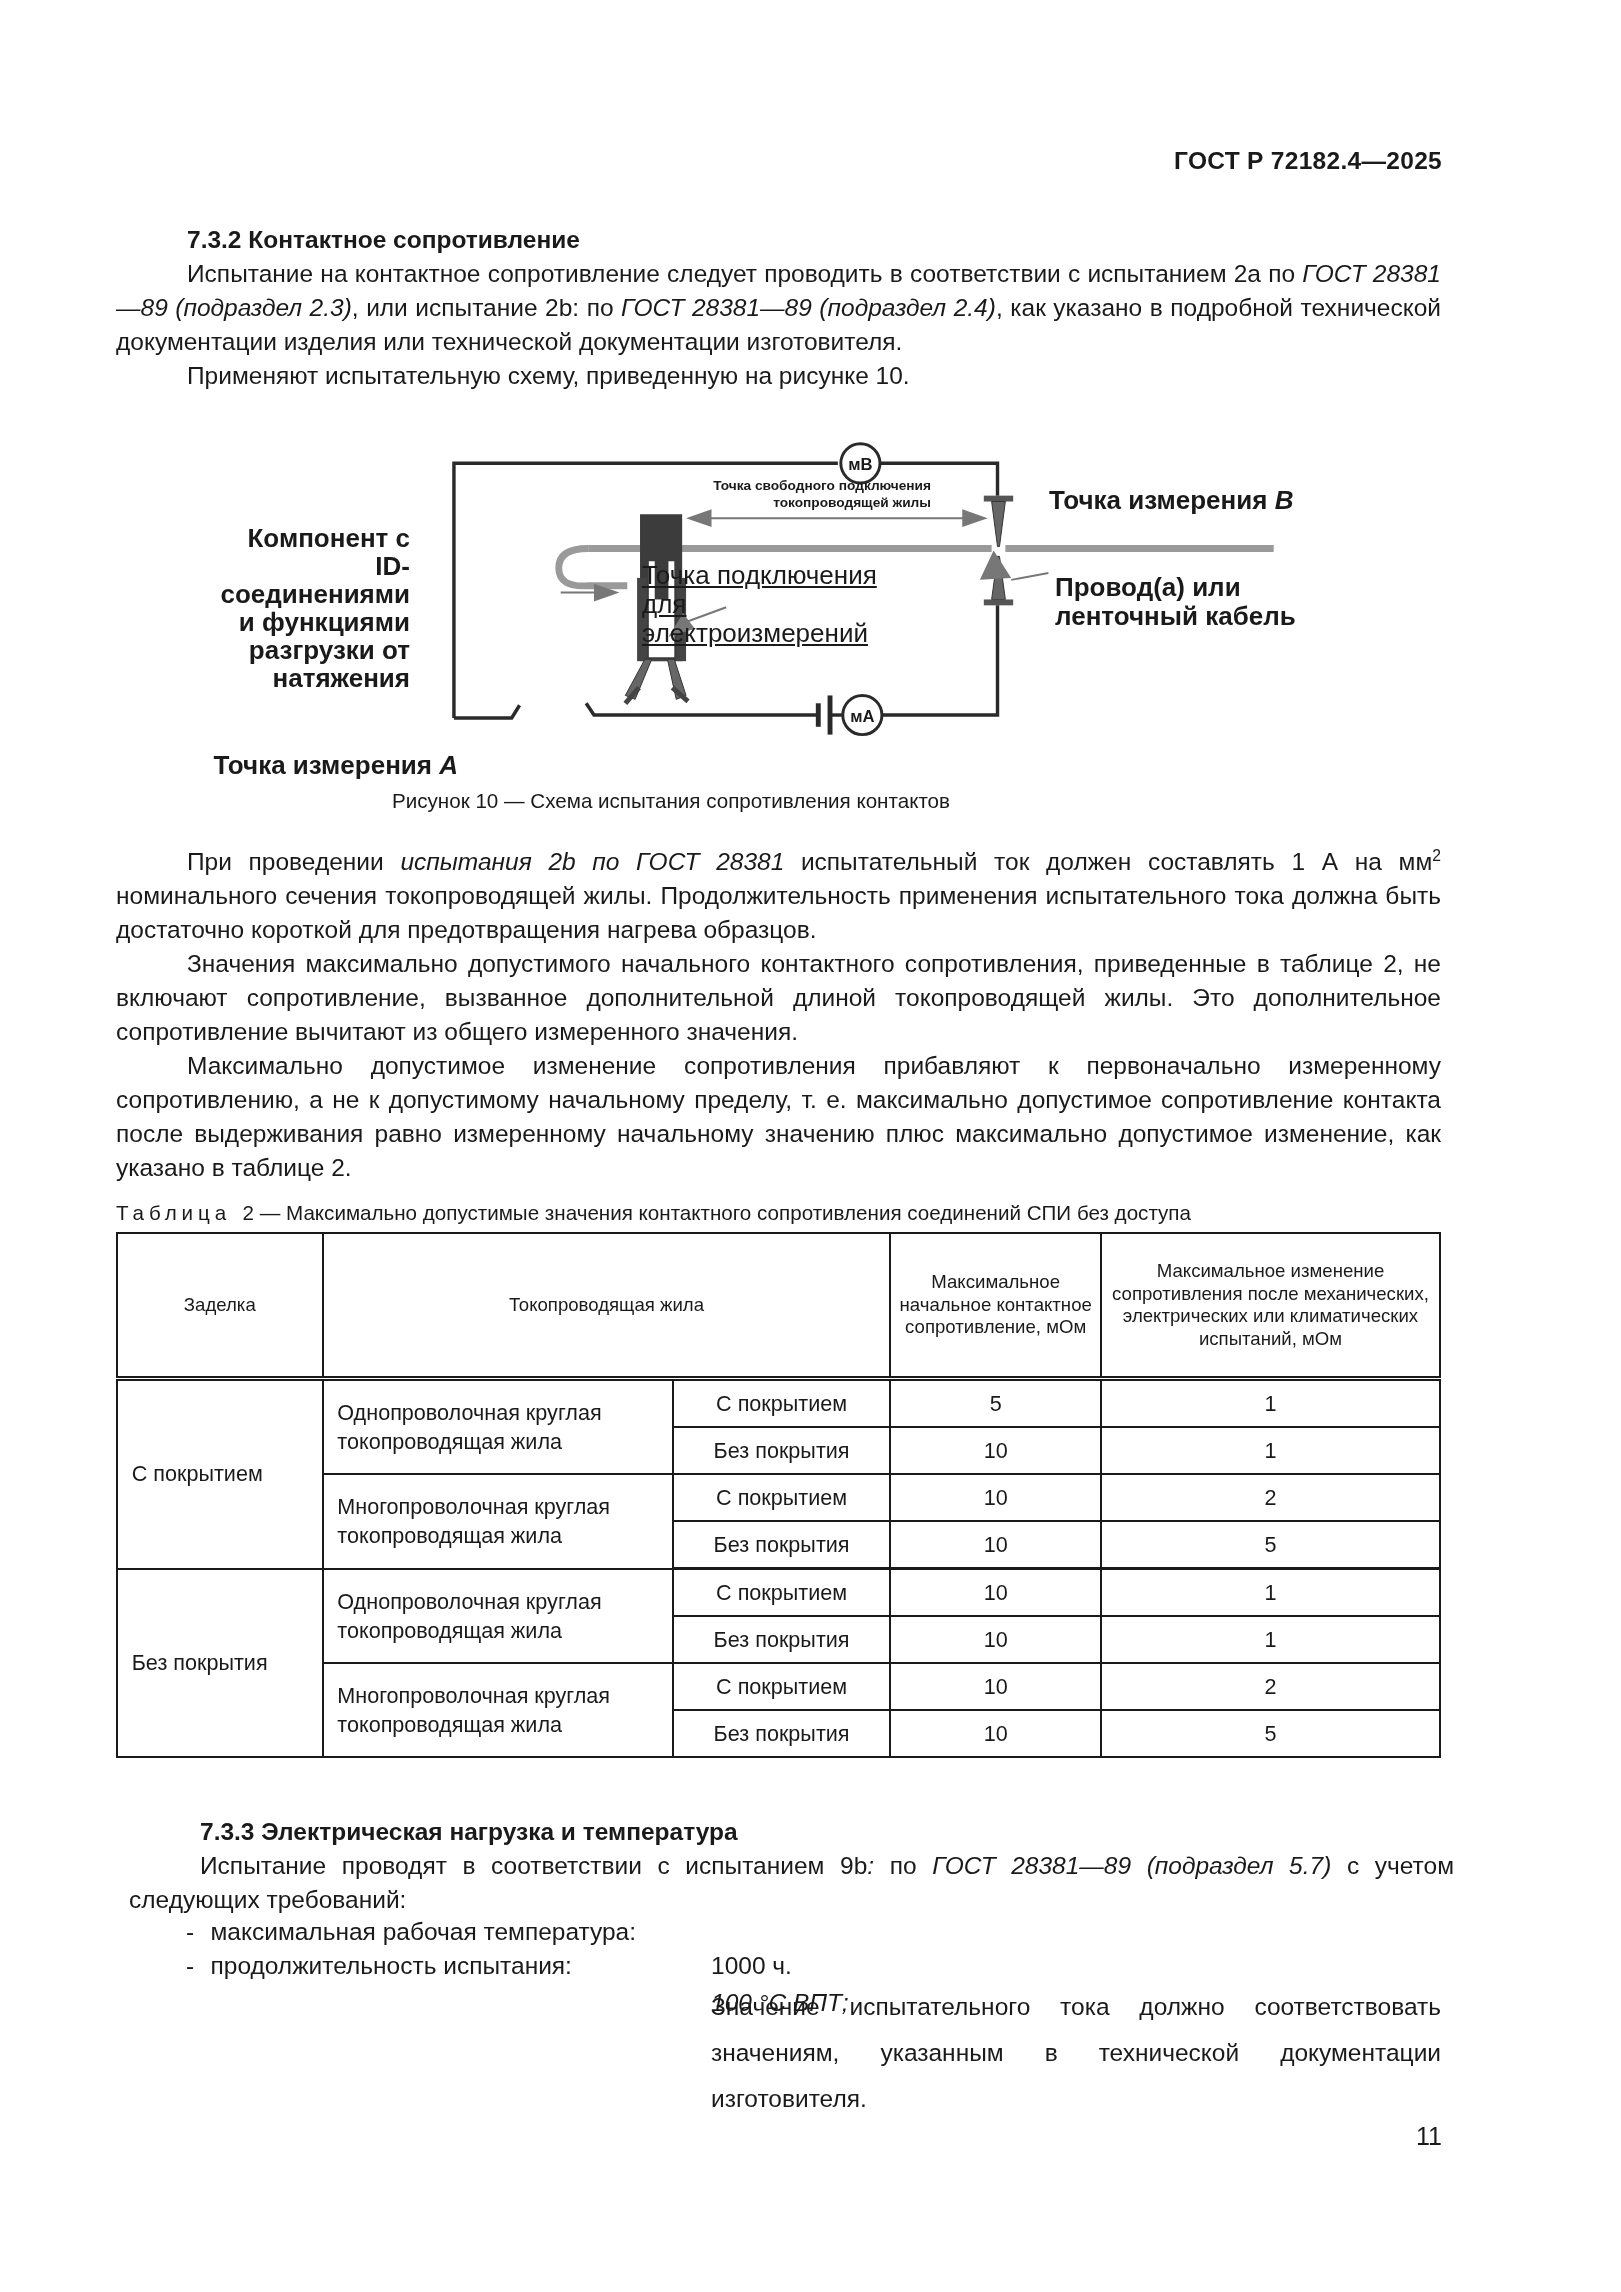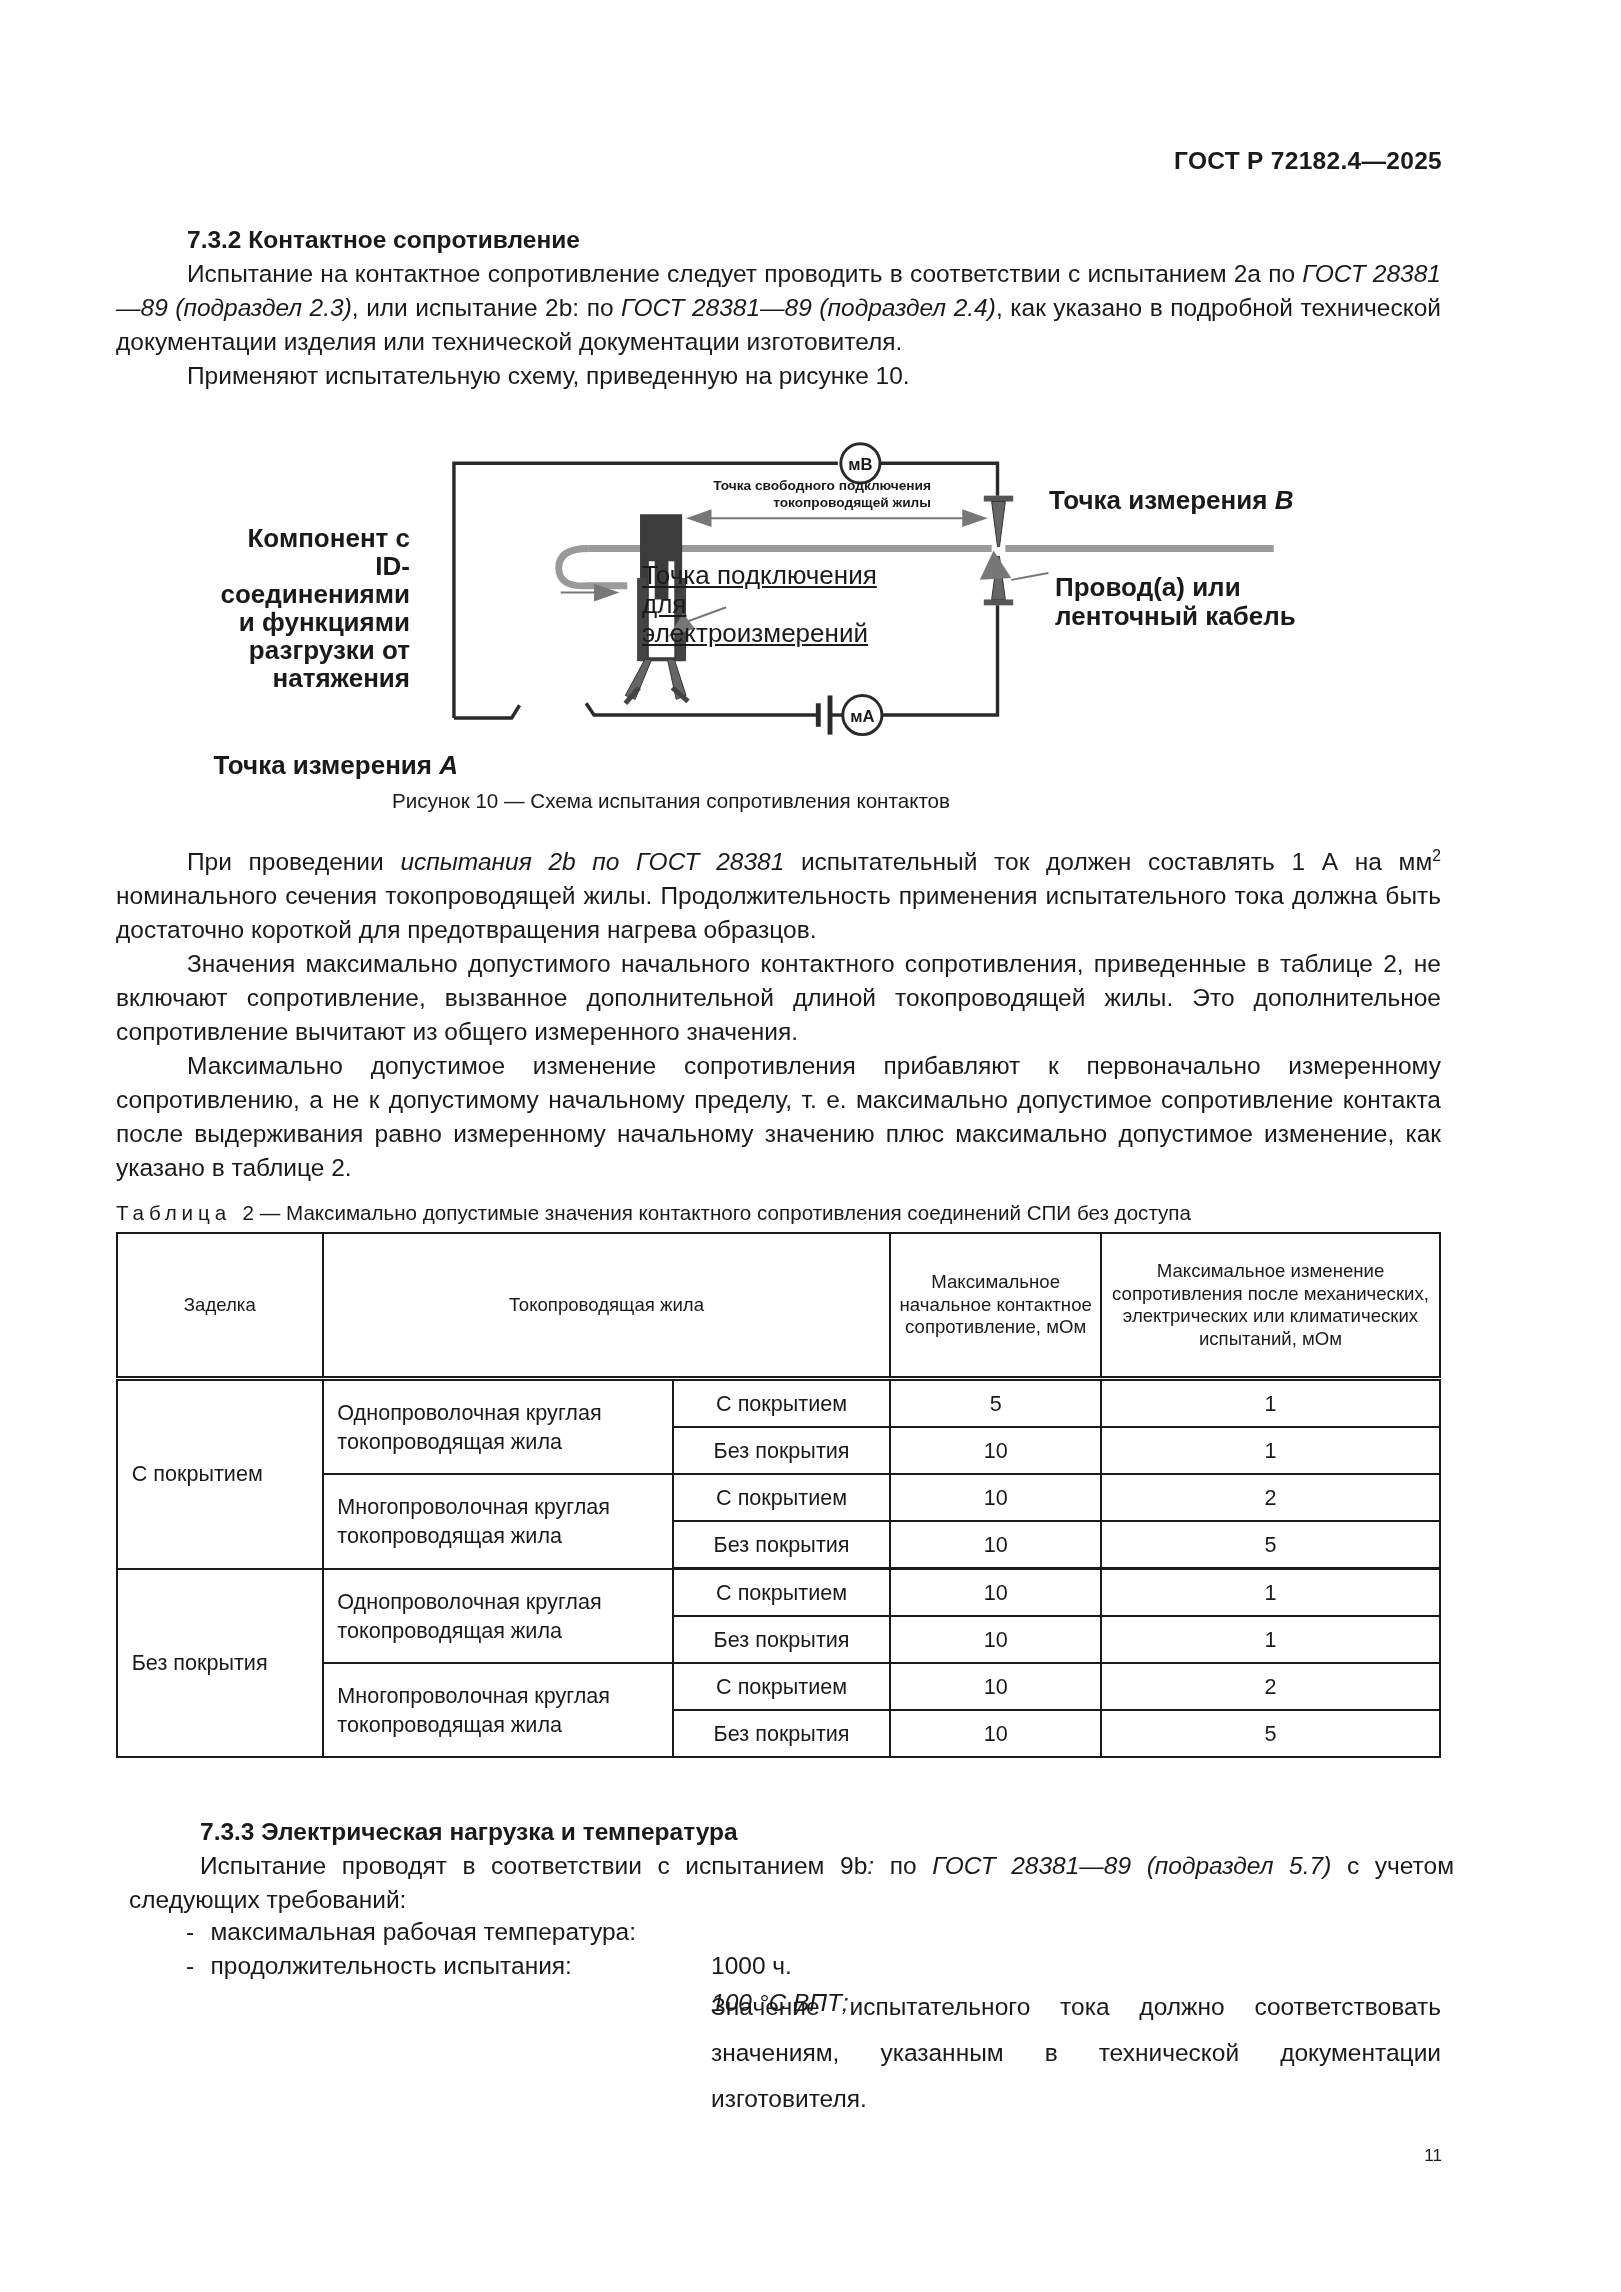--- a/index.html
+++ b/index.html
@@ -50,21 +50,21 @@
     table.data td.wire { text-align: left; padding-left: 13.7px; line-height: 29px; }
     table.data td.term { text-align: left; padding-left: 13.7px; }
     table.data tr.group-end td { border-bottom-width: 3.9px; }
 
     
     .list-row { position: absolute; left: 186px; font-size: 24.5px; line-height: 33px; }
     .list-row .dash { display: inline-block; width: 24.5px; }
     .list-row .label { display: inline-block; width: 495px; }
     .list-value { position: absolute; left: 711px; font-size: 24.5px; line-height: 33px; }
     .note { position: absolute; left: 711px; width: 730px; font-size: 24.5px; line-height: 46px; text-align: justify; }
-    .page-number { position: absolute; top: 2122px; right: 179px; font-size: 17px; margin-top: 24px; }
+    .page-number { position: absolute; top: 2122px; right: 179px; font-size: 25px; }
   </style>
 </head>
 <body>
 
 <div class="page-header">ГОСТ Р 72182.4—2025</div>
 
 <div class="text-block" style="top:223px;">
   <div class="heading">7.3.2 Контактное сопротивление</div>
   <p class="para"><span>Испытание на контактное сопротивление следует проводить в соответствии с испытанием 2a по </span><i>ГОСТ 28381—89 (подраздел 2.3)</i><span>, или испытание 2b: по </span><i>ГОСТ 28381—89 (подраздел 2.4)</i><span>, как указано в подробной технической документации изделия или технической документации изготовителя.</span></p>
   <p class="para">Применяют испытательную схему, приведенную на рисунке 10.</p>

